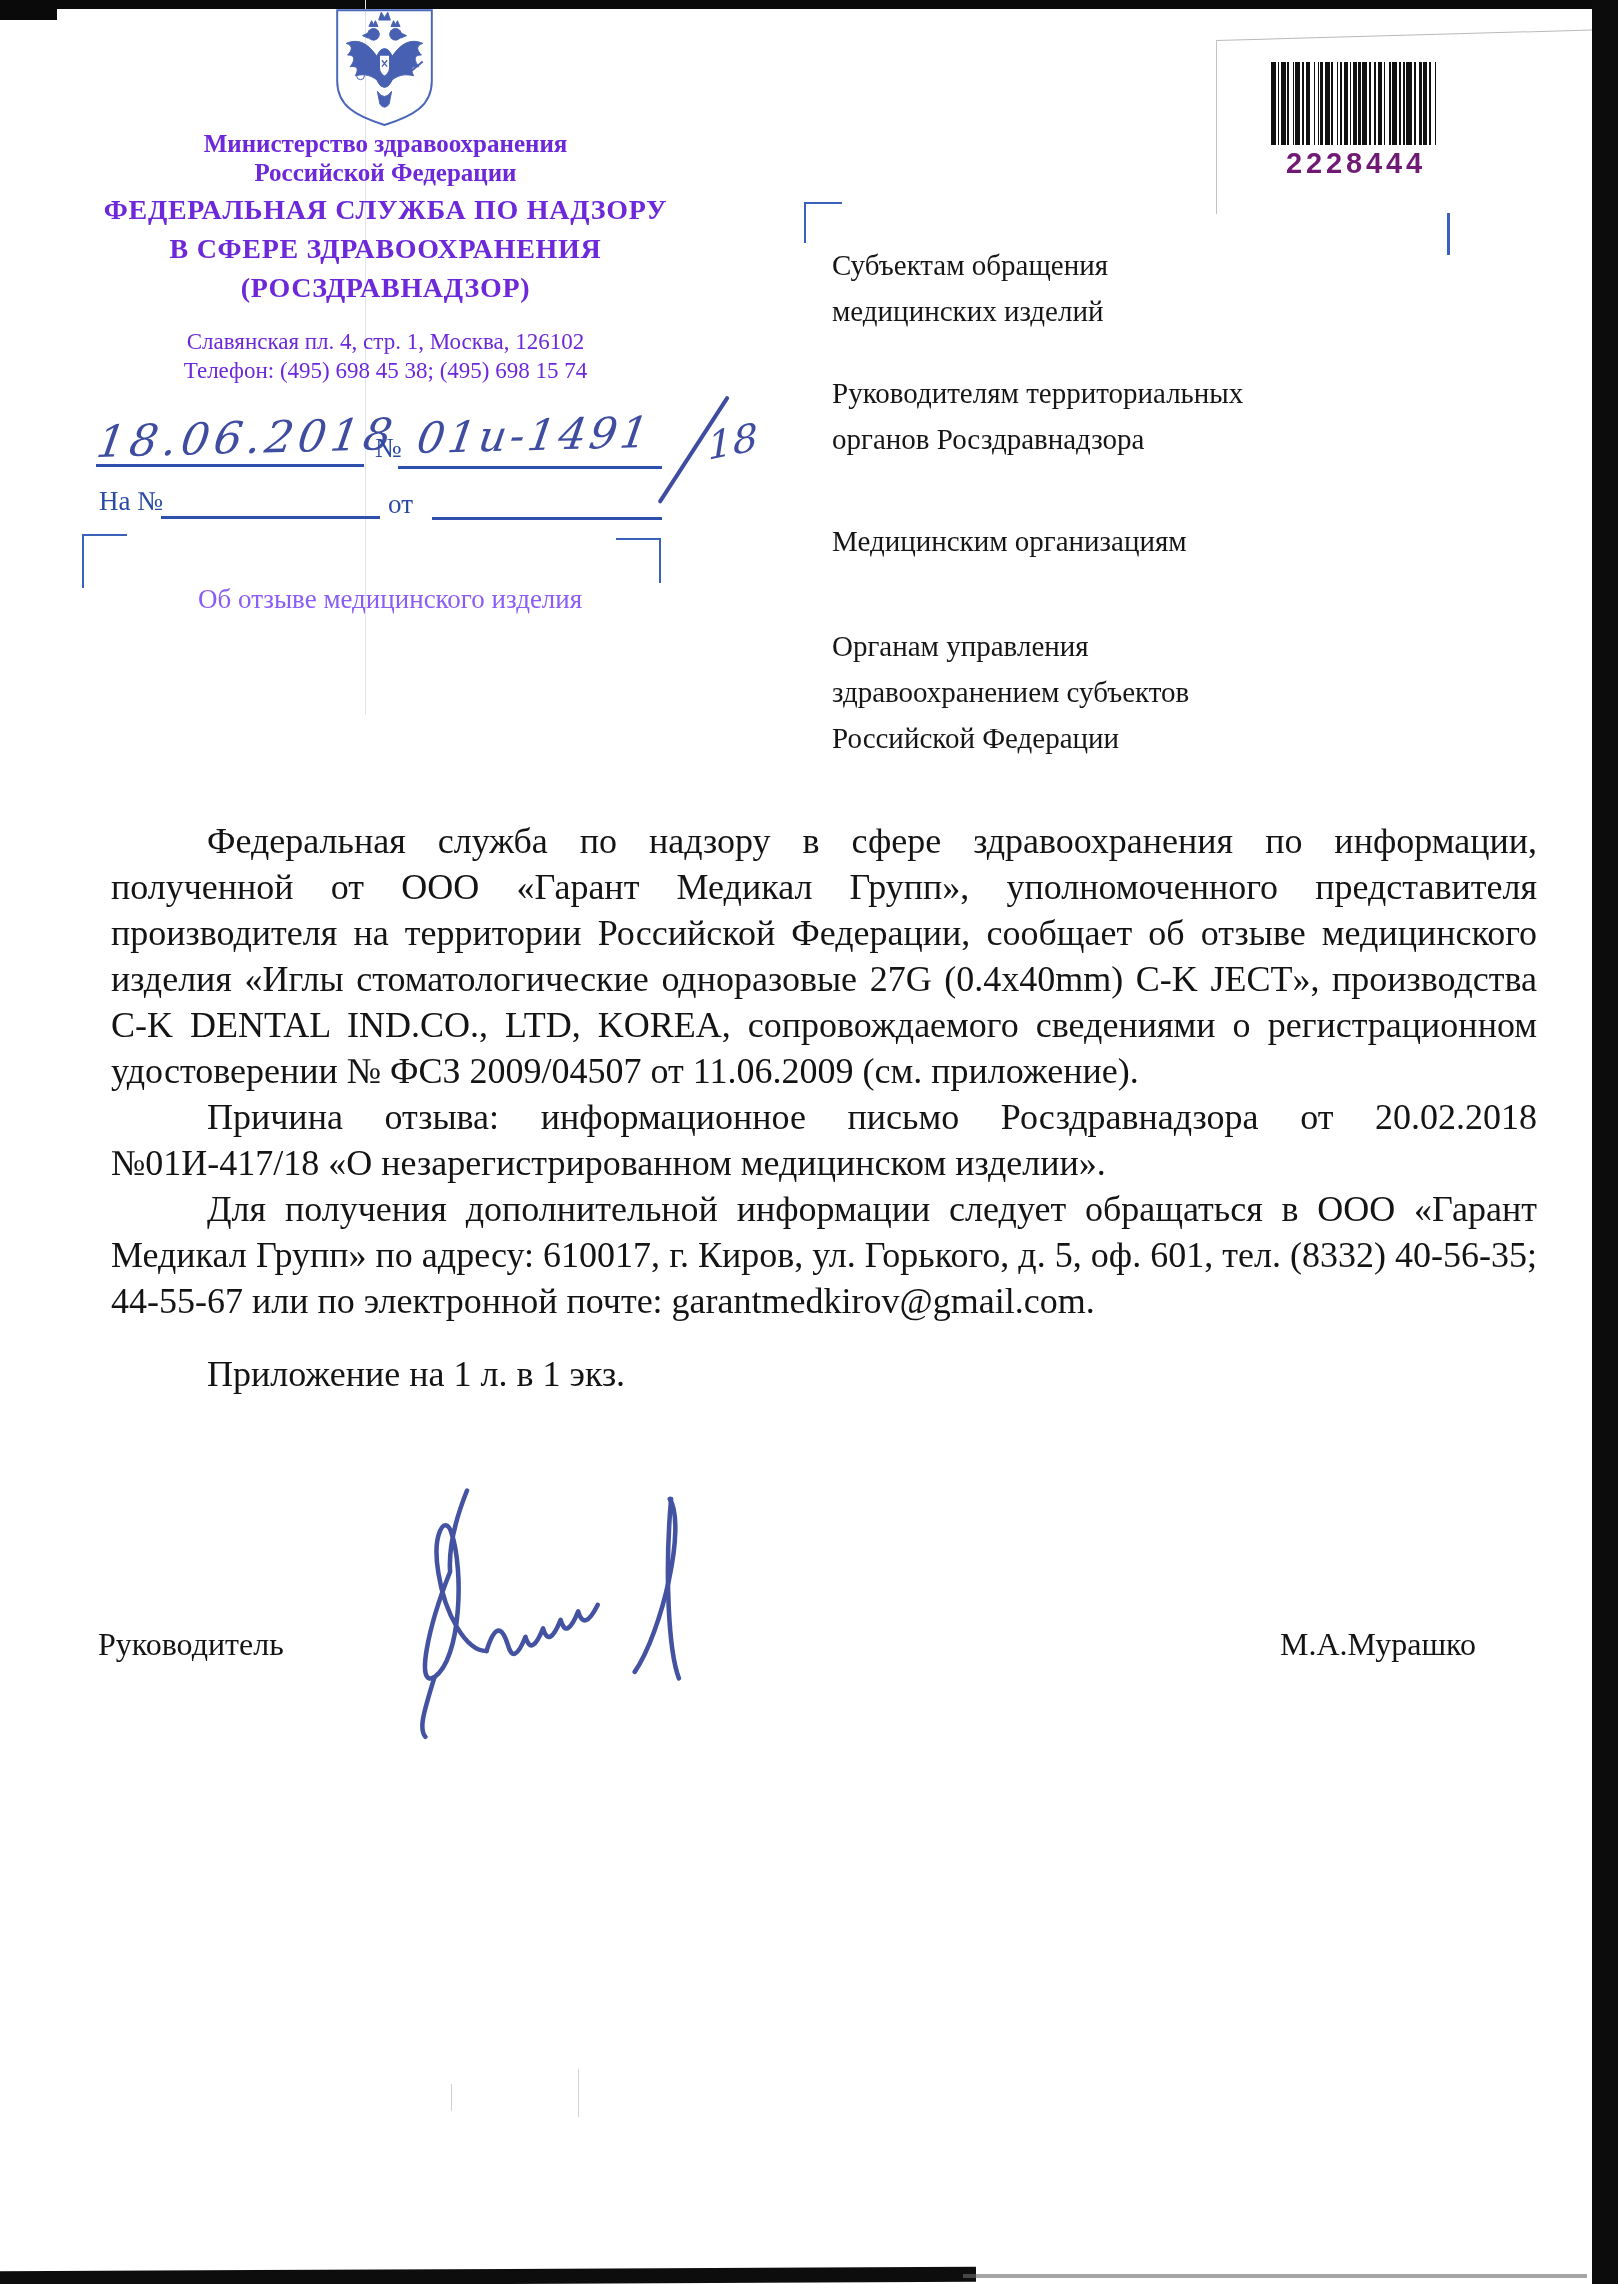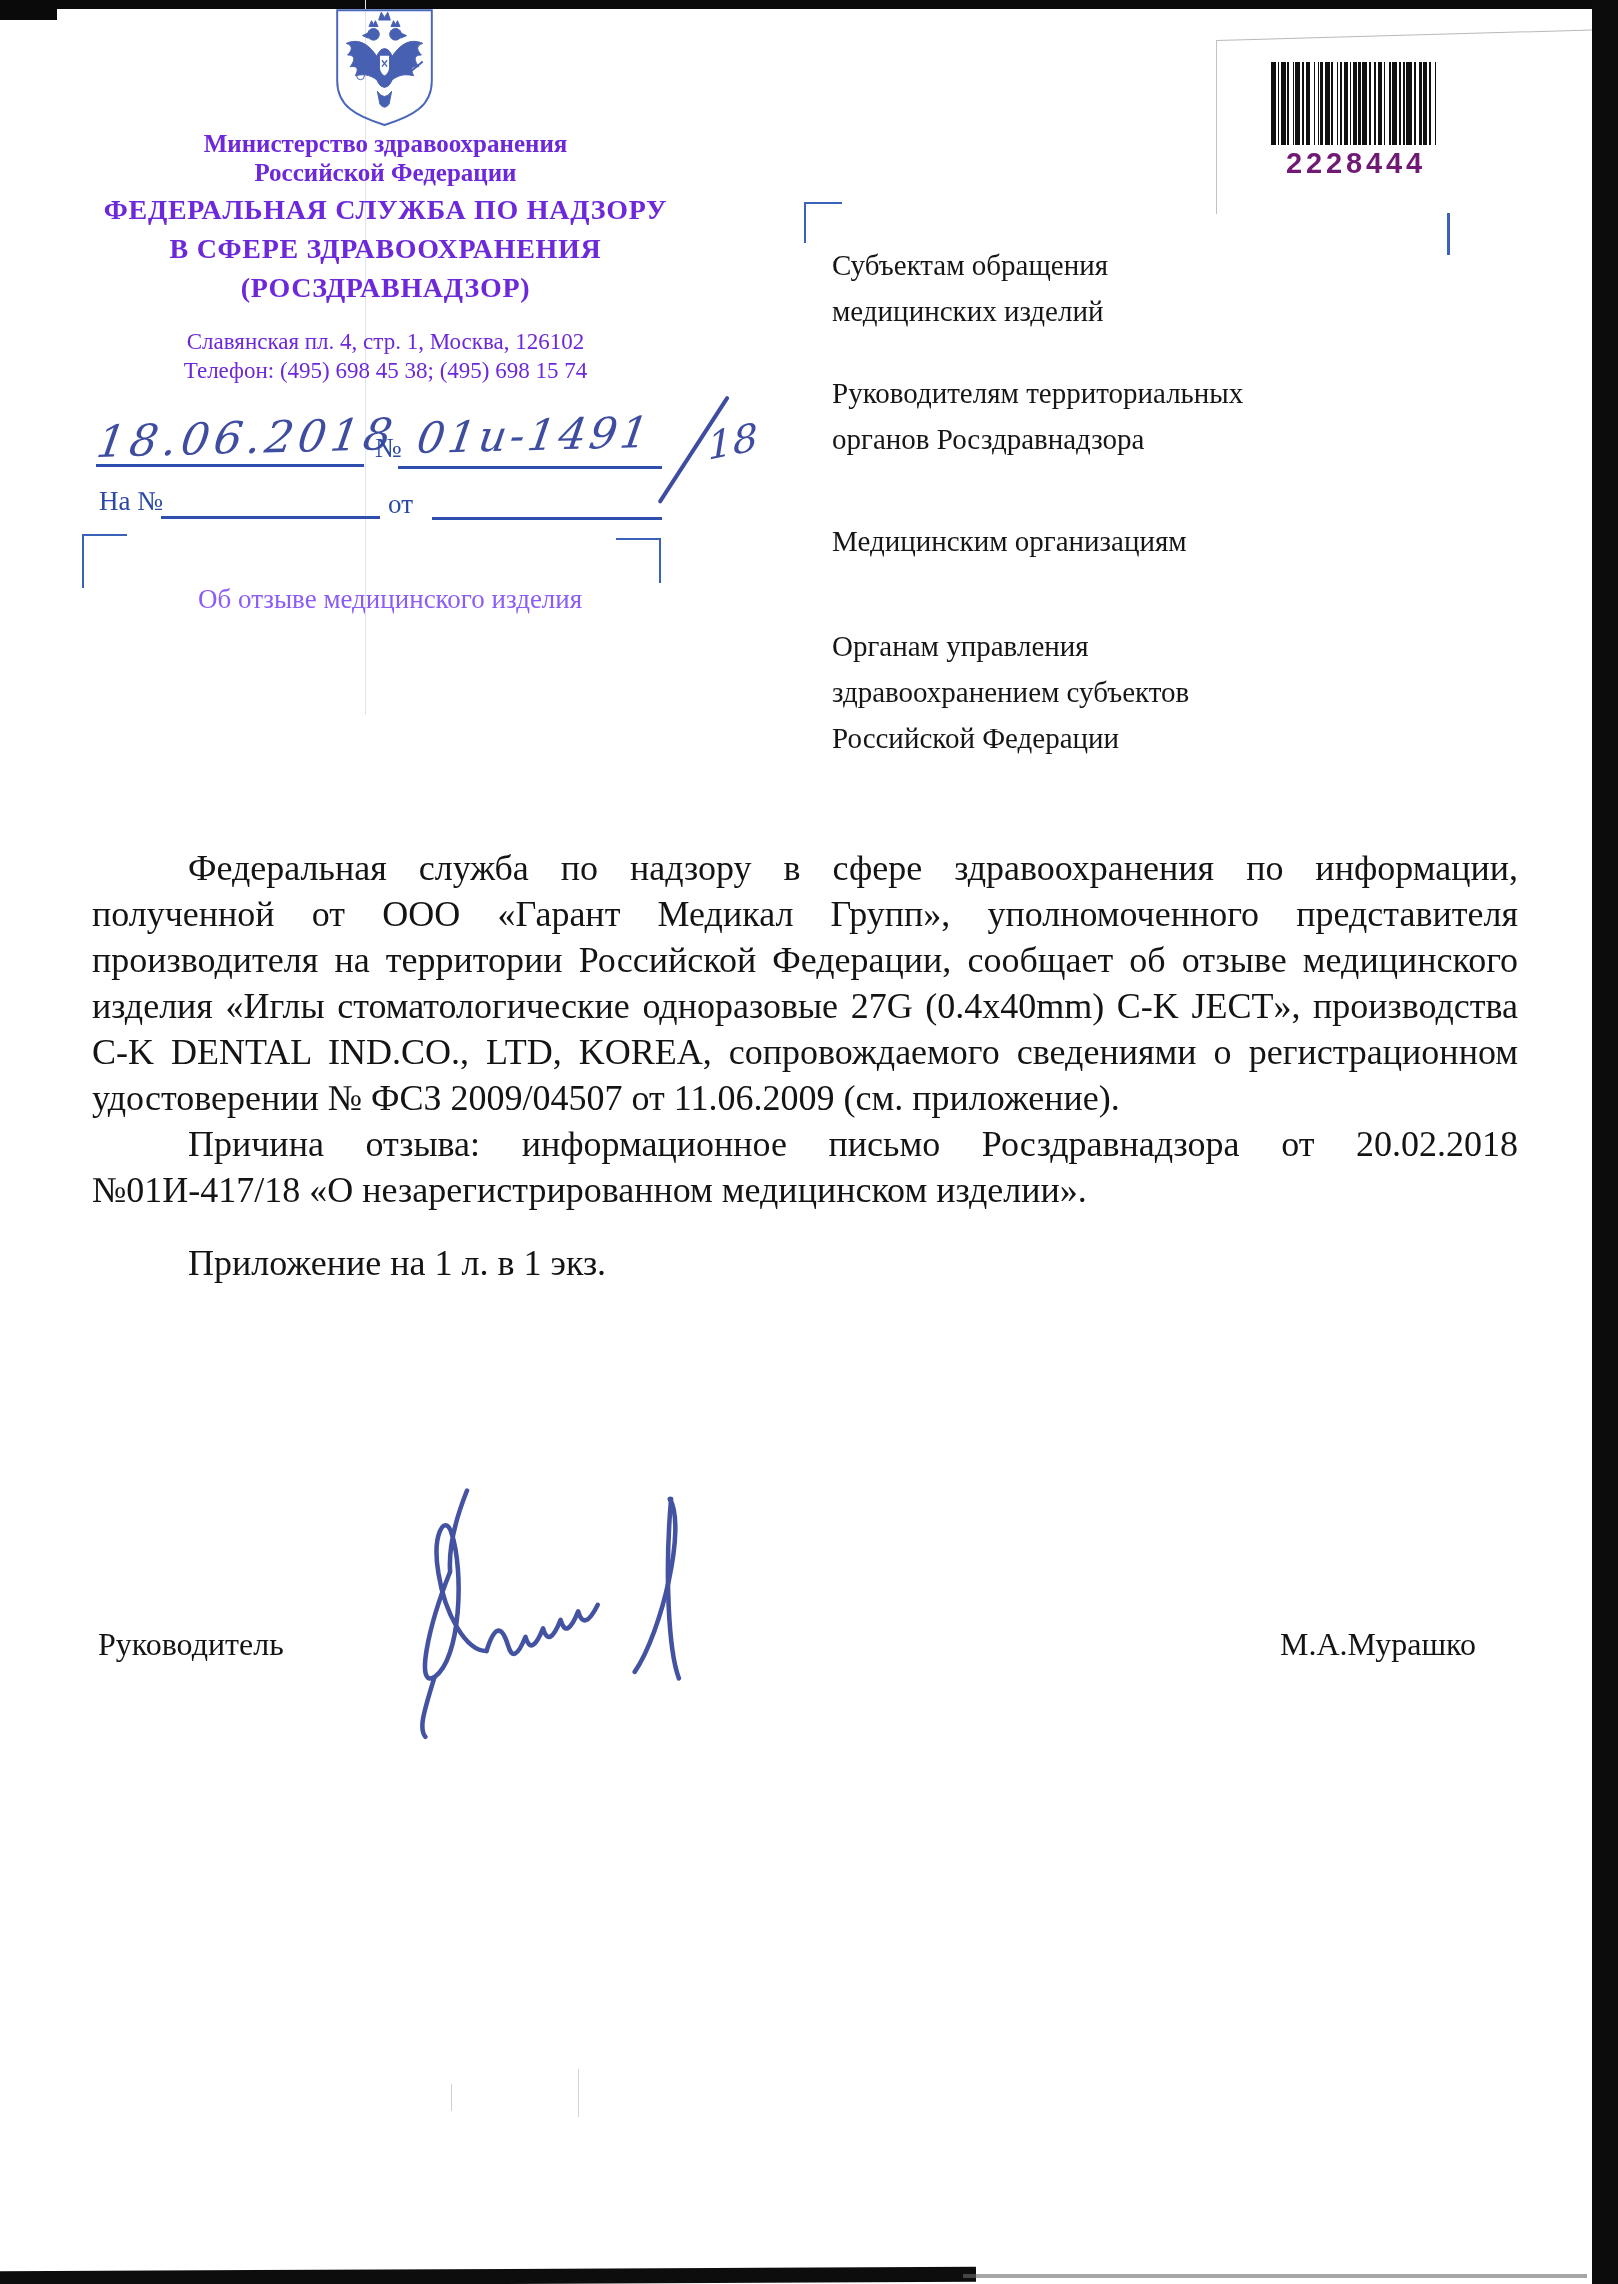--- a/index.html
+++ b/index.html
@@ -47,21 +47,21 @@
   .brk-subj-r{left:616px;top:538px;width:43px;height:43px;border-top:2.6px solid #3a62b8;border-right:2.6px solid #3a62b8;}
   .brk-addr-l{left:804px;top:202px;width:36px;height:39px;border-top:2.6px solid #3a62b8;border-left:2.6px solid #3a62b8;}
   .brk-addr-r{left:1447px;top:213px;width:2.6px;height:42px;background:#3a62b8;}
   .subject{left:198px;top:584px;font-size:27px;color:#8b5cf6;}
   
   .addressees{left:832px;top:242px;width:572px;font-size:29px;line-height:46px;color:#161616;}
   .addr-block2{margin-top:36px;}
   .addr-block3{margin-top:56px;}
   .addr-block4{margin-top:59px;}
   
-  .body-text{left:92px;top:818px;width:1426px;font-size:36px;line-height:46px;text-align:justify;margin-top:27px;}
+  .body-text{left:111px;top:818px;width:1426px;font-size:36px;line-height:46px;text-align:justify;}
   .body-text p{margin:0;text-indent:96px;}
   .body-text p.attachment{margin-top:27px;}
   
   .sign-title{left:98px;top:1626px;font-size:32px;}
   .sign-name{left:1280px;top:1626px;width:195px;text-align:right;font-size:32px;}
   .sign-svg{left:389px;top:1461px;width:364px;height:280px;}
 </style>
 </head>
 <body>
 
@@ -218,20 +218,21 @@
     <div class="addr-block4">
       <div>Органам управления</div>
       <div>здравоохранением субъектов</div>
       <div>Российской Федерации</div>
     </div>
   </div>
 
   <div class="abs body-text">
     <p>Федеральная служба по надзору в сфере здравоохранения по информации, полученной от ООО «Гарант Медикал Групп», уполномоченного представителя производителя на территории Российской Федерации, сообщает об отзыве медицинского изделия «Иглы стоматологические одноразовые 27G (0.4x40mm) C-K JECT», производства C-K DENTAL IND.CO., LTD, KOREA, сопровождаемого сведениями о регистрационном удостоверении № ФСЗ 2009/04507 от 11.06.2009 (см. приложение).</p>
     <p>Причина отзыва: информационное письмо Росздравнадзора от 20.02.2018 №01И-417/18 «О незарегистрированном медицинском изделии».</p>
+    <p>Для получения дополнительной информации следует обращаться в ООО «Гарант Медикал Групп» по адресу: 610017, г. Киров, ул. Горького, д. 5, оф. 601, тел. (8332) 40-56-35; 44-55-67 или по электронной почте: garantmedkirov@gmail.com.</p>
     <p class="attachment">Приложение на 1 л. в 1 экз.</p>
   </div>
 
   <div class="abs sign-title">Руководитель</div>
   <svg class="abs sign-svg" viewBox="0 0 560 430">
     <g fill="none" stroke="#3b4a9d" stroke-width="7" stroke-linecap="round" stroke-linejoin="round" opacity="0.95">
       <path d="M120 45 C100 95 92 140 94 170 C60 255 40 350 70 332 C110 305 116 170 96 110 C86 80 66 112 76 172 C86 235 118 292 150 292"></path>
       <path d="M150 292 q18 -58 33 -9 q9 32 27 -13 q9 32 27 -13 q9 32 27 -13 q9 32 27 -13 q9 32 30 -10"></path>
       <path d="M432 58 C458 100 420 262 378 324"></path>
       <path d="M434 58 C424 172 430 292 446 334"></path>

